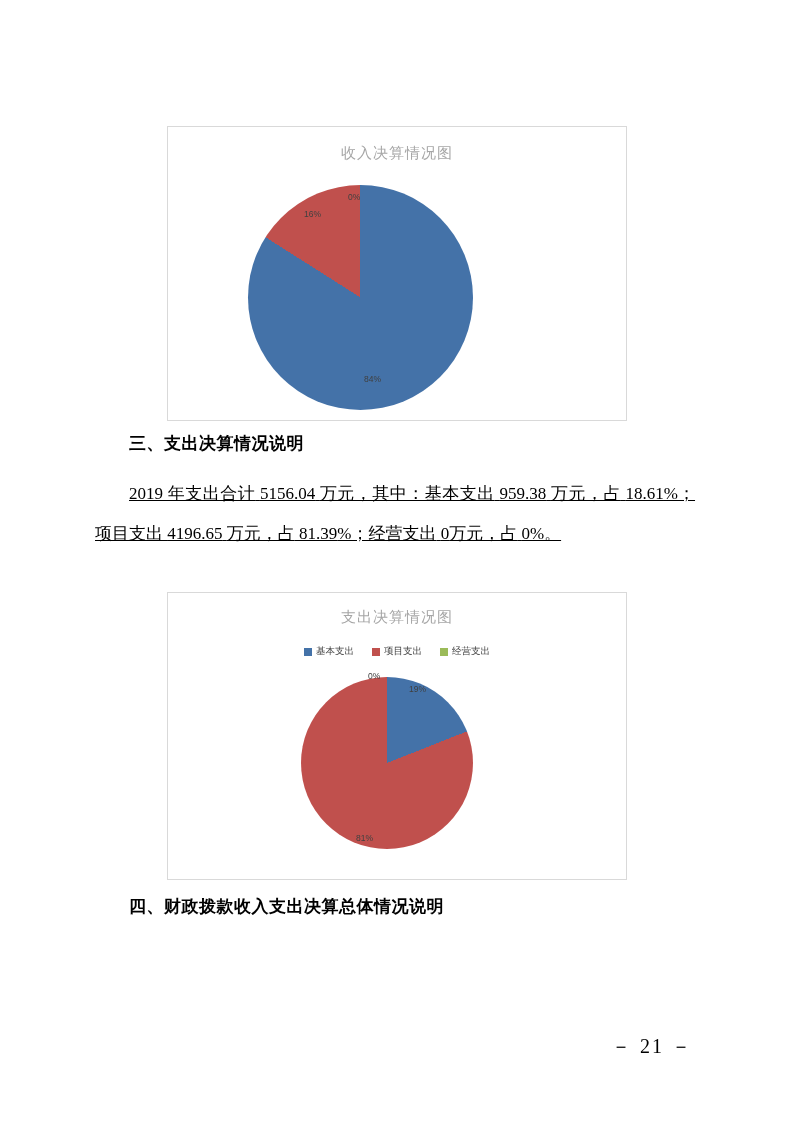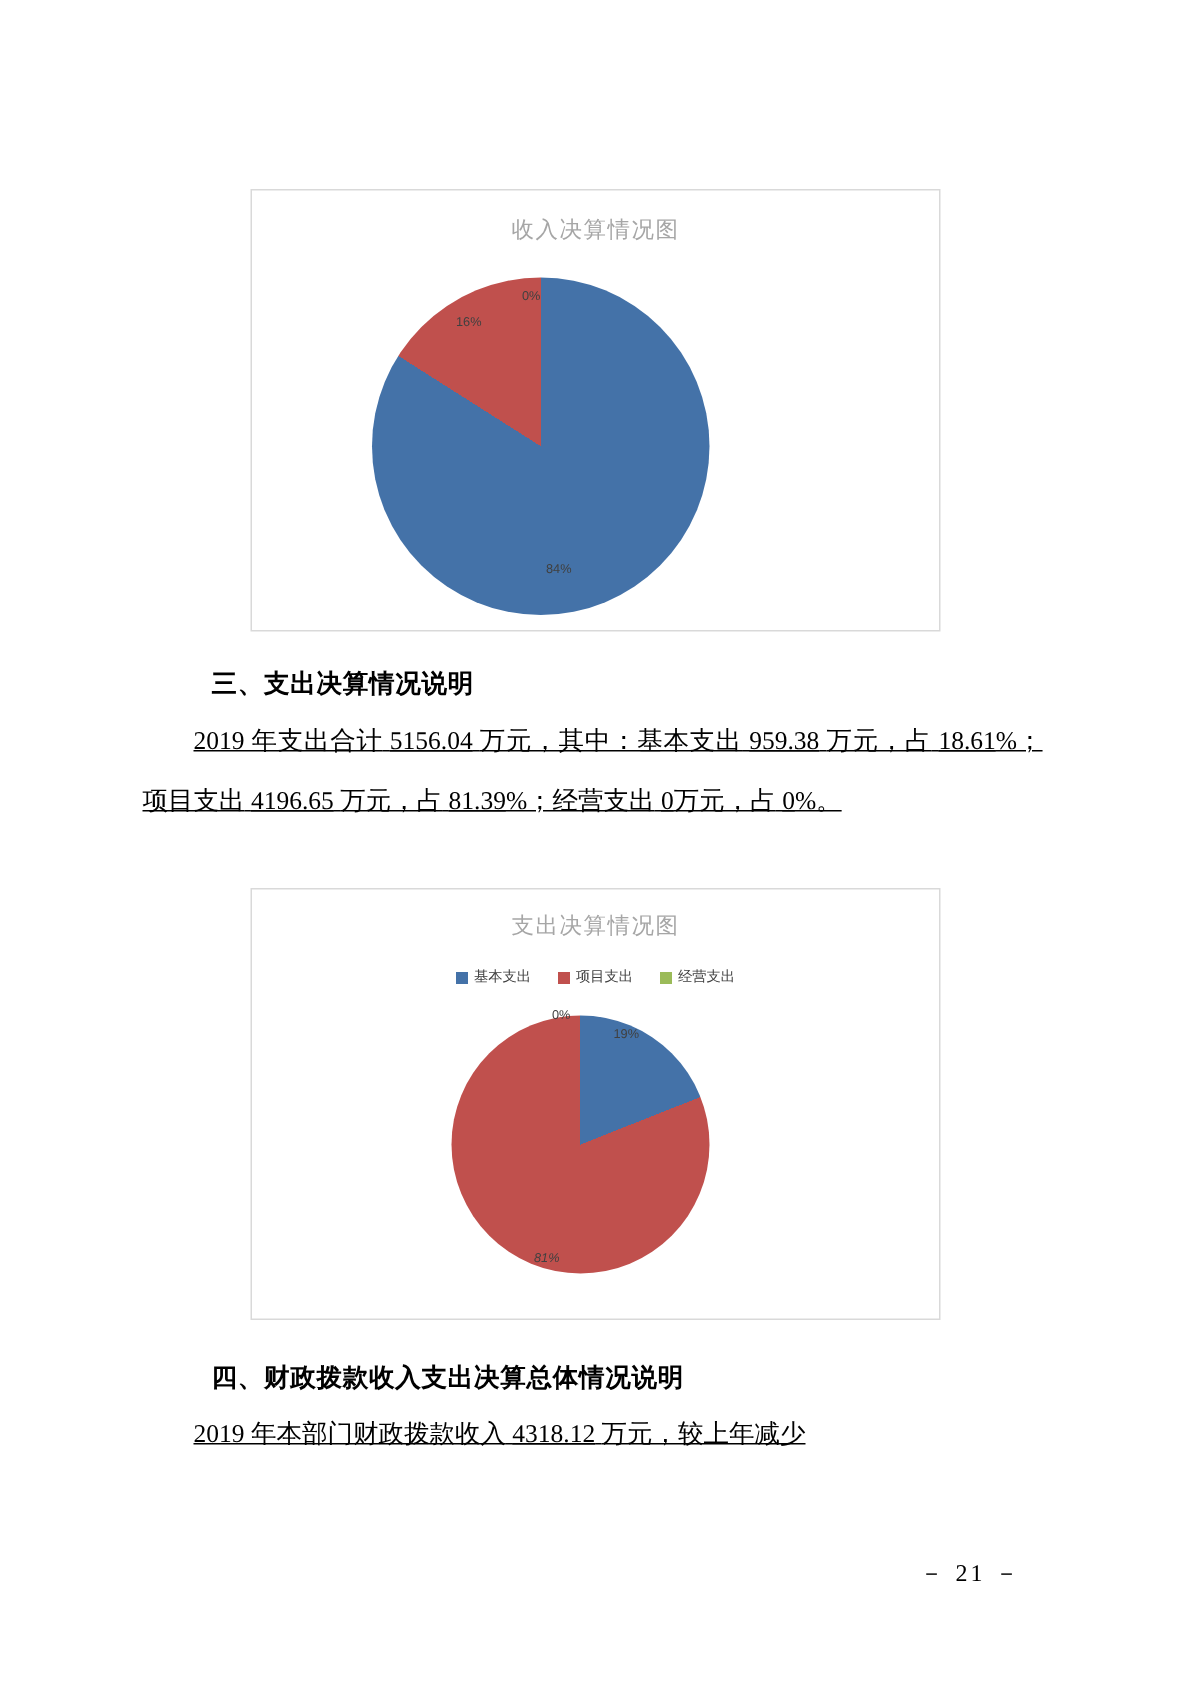--- a/index.html
+++ b/index.html
@@ -93,44 +93,44 @@
     margin-right: 4px;
     flex: 0 0 auto;
   }
 
   
   .heading {
     font-family: "Liberation Sans", sans-serif;
     font-weight: bold;
     font-size: 17px;
     letter-spacing: 0.5px;
-    margin: 12px;
+    margin: 0;
   }
   .para {
     font-size: 17px;
     line-height: 40px;
     margin: 0;
     text-align: justify;
     text-decoration: underline;
   }
   .u {
     text-decoration: underline;
     font-family: "Liberation Serif", serif;
   }
   .num {
     font-family: "Liberation Serif", serif;
   }
   .indent2 { display: inline-block; width: 34px; }
 
   .page-number {
     position: absolute;
-    right: 112px;
+    right: 100px;
     bottom: 62px;
     font-family: "Liberation Serif", serif;
-    font-size: 16px;
+    font-size: 20px;
     letter-spacing: 2px;
   }
 </style>
 </head>
 <body>
 
 <div class="page">
 
   <div class="chart-box" style="position:absolute; left:167px; top:126px; width:460px; height:295px;">
 
@@ -187,30 +187,23 @@
       </div>
     </div>
 
     <div class="pie-wrap" style="position:absolute; left:133px; top:84px; width:172px; height:172px;">
       <div class="pie" style="left:0; top:0; width:172px; height:172px;
                   background: conic-gradient(#4472a8 0deg 68.4deg, #c0504d 68.4deg 360deg);"></div>
     </div>
 
     <div class="pct-label" style="left:200px; top:78px;">0%</div>
     <div class="pct-label" style="left:241px; top:91px;">19%</div>
-    <div class="pct-label" style="left:188px; top:240px;font-style:italic;">81%</div>
+    <div class="pct-label" style="left:188px; top:240px;">81%</div>
   </div>
 
   <div style="position:absolute; left:129px; top:895px; width:600px;">
     <div class="heading">四、财政拨款收入支出决算总体情况说明</div>
   </div>
 
-  <div style="position:absolute; left:95px; top:936px; width:600px;">
-    <p class="para">
-      <span class="indent2"></span><span class="num">2019 年本部门财政拨款收入</span>
-      <span class="u num">4318.12</span>
-      <span>万元，较上年减少</span>
-    </p>
-  </div>
 
   <div class="page-number">－ 21 －</div>
 
 </div>
 
 </body></html>

